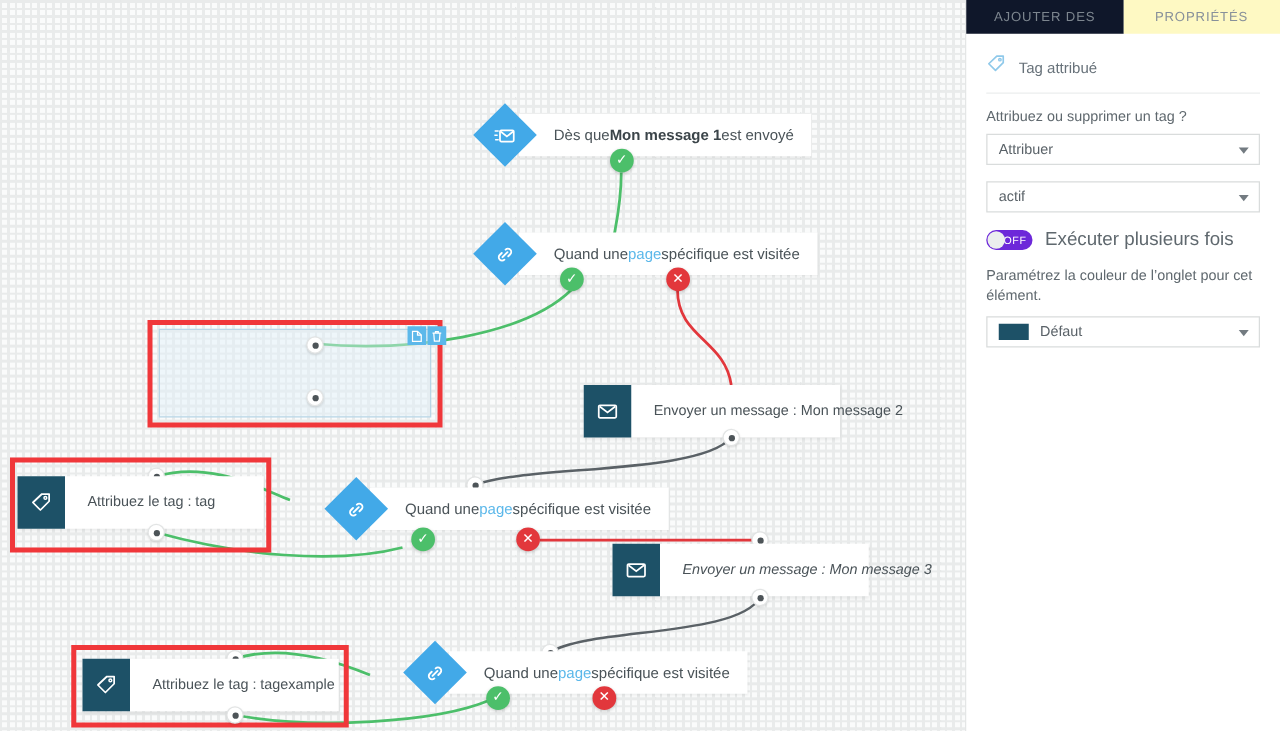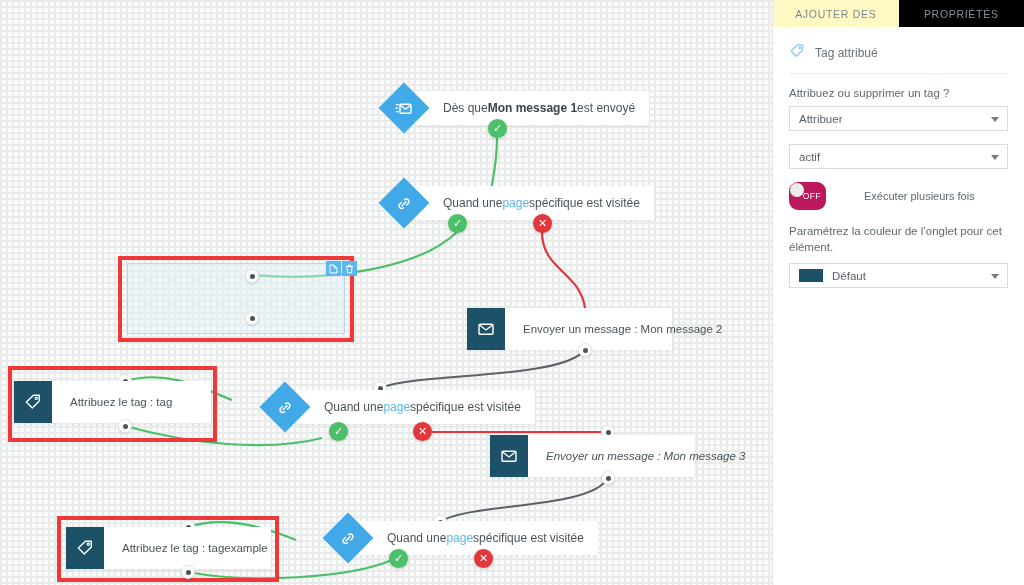--- a/index.html
+++ b/index.html
@@ -106,23 +106,23 @@
 
   
   #panel {
     position: absolute; right: 0; top: 0; width: 252px; height: 585px;
     background: #ffffff; border-left: 1px solid #e4e6e6;
   }
   #tabs { display: flex; height: 27px; background: #ffffff; }
   .tab {
     flex: 1; display: flex; align-items: center; justify-content: center;
     font-size: 10.5px; letter-spacing: .7px; color: #87909a;
-    background: #000000;
-  }
-  .tab.active { background: #fef9c3; color: #7d868f; }
+    background: #fef9c3;
+  }
+  .tab.active { background: #0f172a; color: #7d868f; }
   #panel-body { padding: 14px 16px 4px 16px; }
 
   .panel-head { display: flex; align-items: center; gap: 10px; padding: 2px 0 10px 0; }
   .panel-head .ttl { font-size: 12px; color: #68727a; }
   .divider { height: 1px; background: #eceeee; margin-bottom: 13px; }
 
   .field-label { font-size: 11.5px; color: #5f686e; margin-bottom: 7px; }
   .select {
     position: relative; height: 25px; border: 1px solid #d9dcdc; background: #fff;
     display: flex; align-items: center; padding: 0 22px 0 9px;
@@ -130,30 +130,30 @@
   }
   .caret {
     position: absolute; right: 8px; top: 50%; margin-top: -2px;
     width: 0; height: 0; border-left: 4px solid transparent;
     border-right: 4px solid transparent; border-top: 5px solid #737b81;
   }
   .swatch { width: 24px; height: 13px; background: #1d5167; margin-right: 9px; flex: 0 0 24px; }
 
   .toggle-row { display: flex; align-items: center; gap: 10px; margin-bottom: 14px; }
   .toggle {
-    width: 37px; height: 28px; border-radius: 9px; background: #be185d;
+    width: 37px; height: 16px; border-radius: 9px; background: #6d28d9;
     display: flex; align-items: center; justify-content: center;
     position: relative;
   }
   .toggle .knob {
     position: absolute; left: 1px; top: 1px; width: 14px; height: 14px;
     border-radius: 50%; background: #eceeee;
   }
   .toggle .txt { font-size: 8.5px; color: #ffffff; letter-spacing: .5px; margin-left: 9px; }
-  .toggle-label { font-size: 11px; color: #5f686e; margin-left: 28px; }
+  .toggle-label { font-size: 15px; color: #5f686e; }
   .para { font-size: 11.5px; color: #5f686e; line-height: 1.35; margin-bottom: 8px; }
 </style>
 </head>
 <body>
 
 <div id="app">
 
   <div id="canvas">
 
     <div id="grid-overlay"></div>

